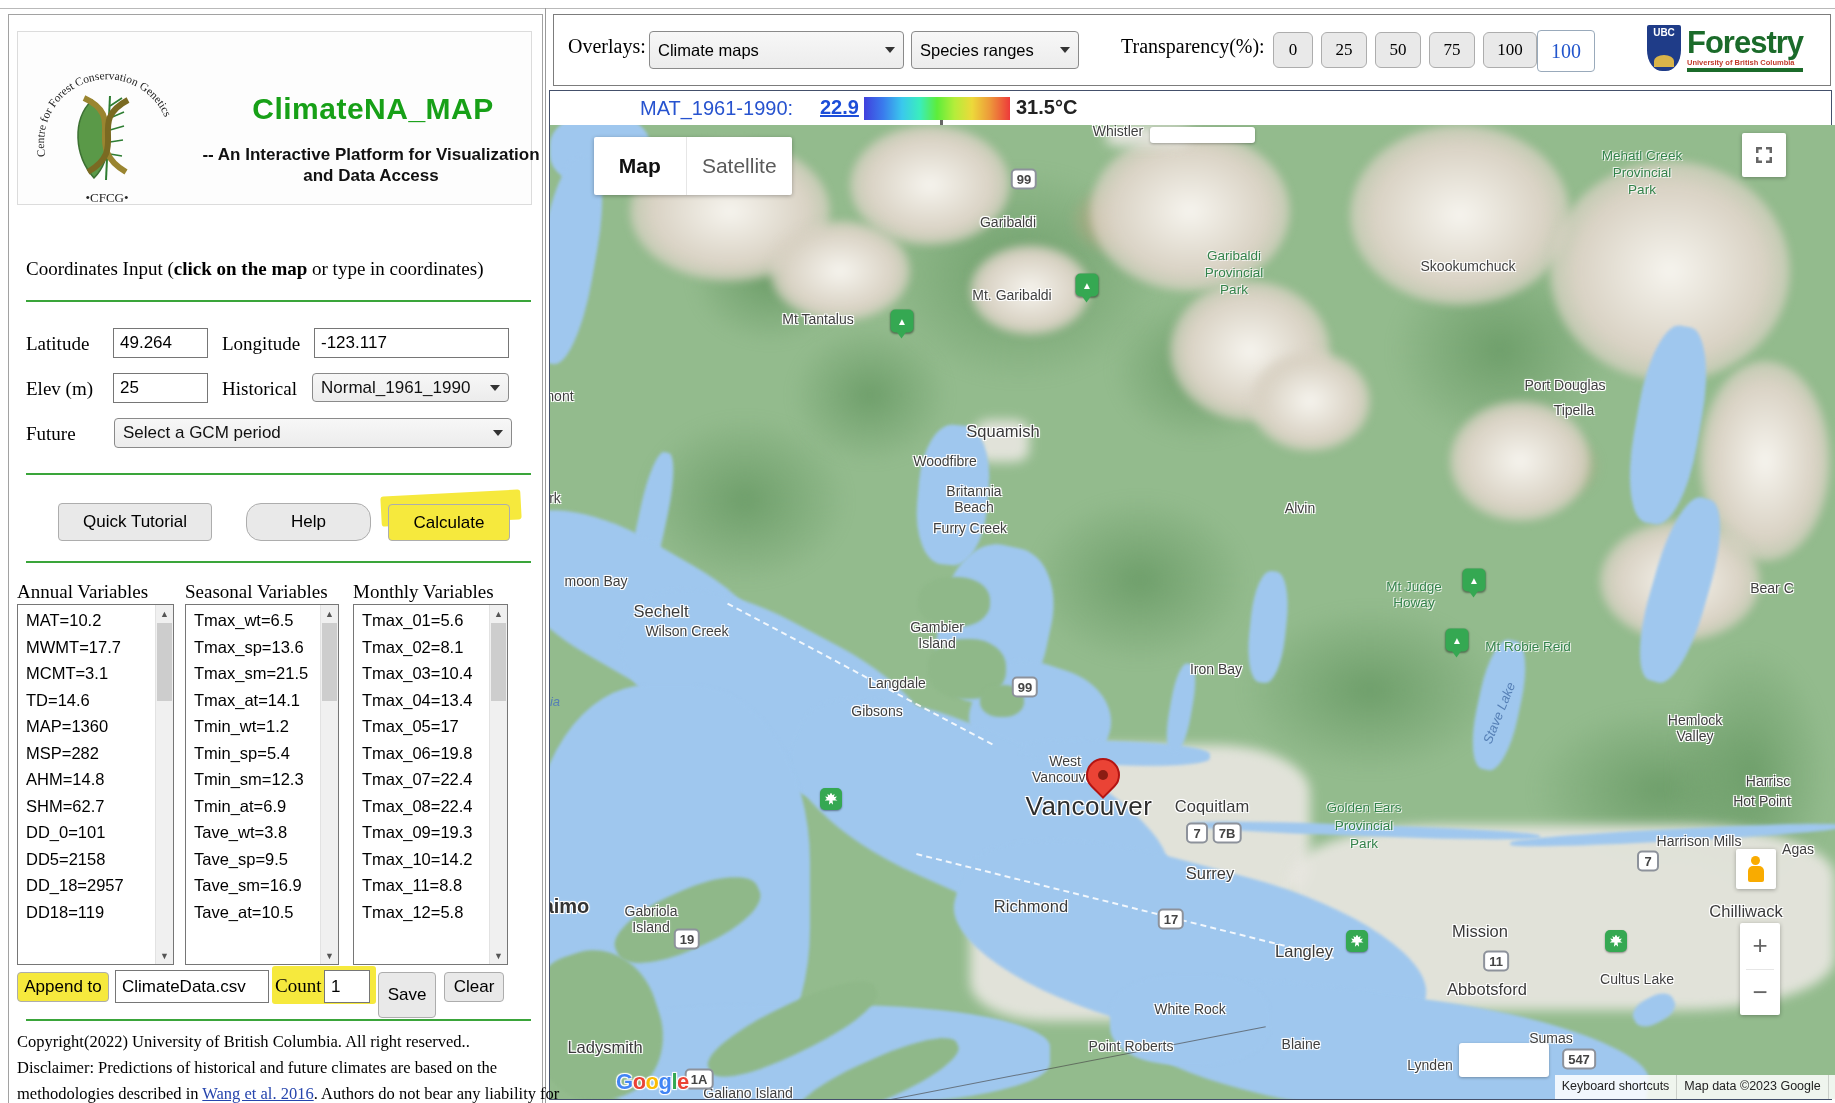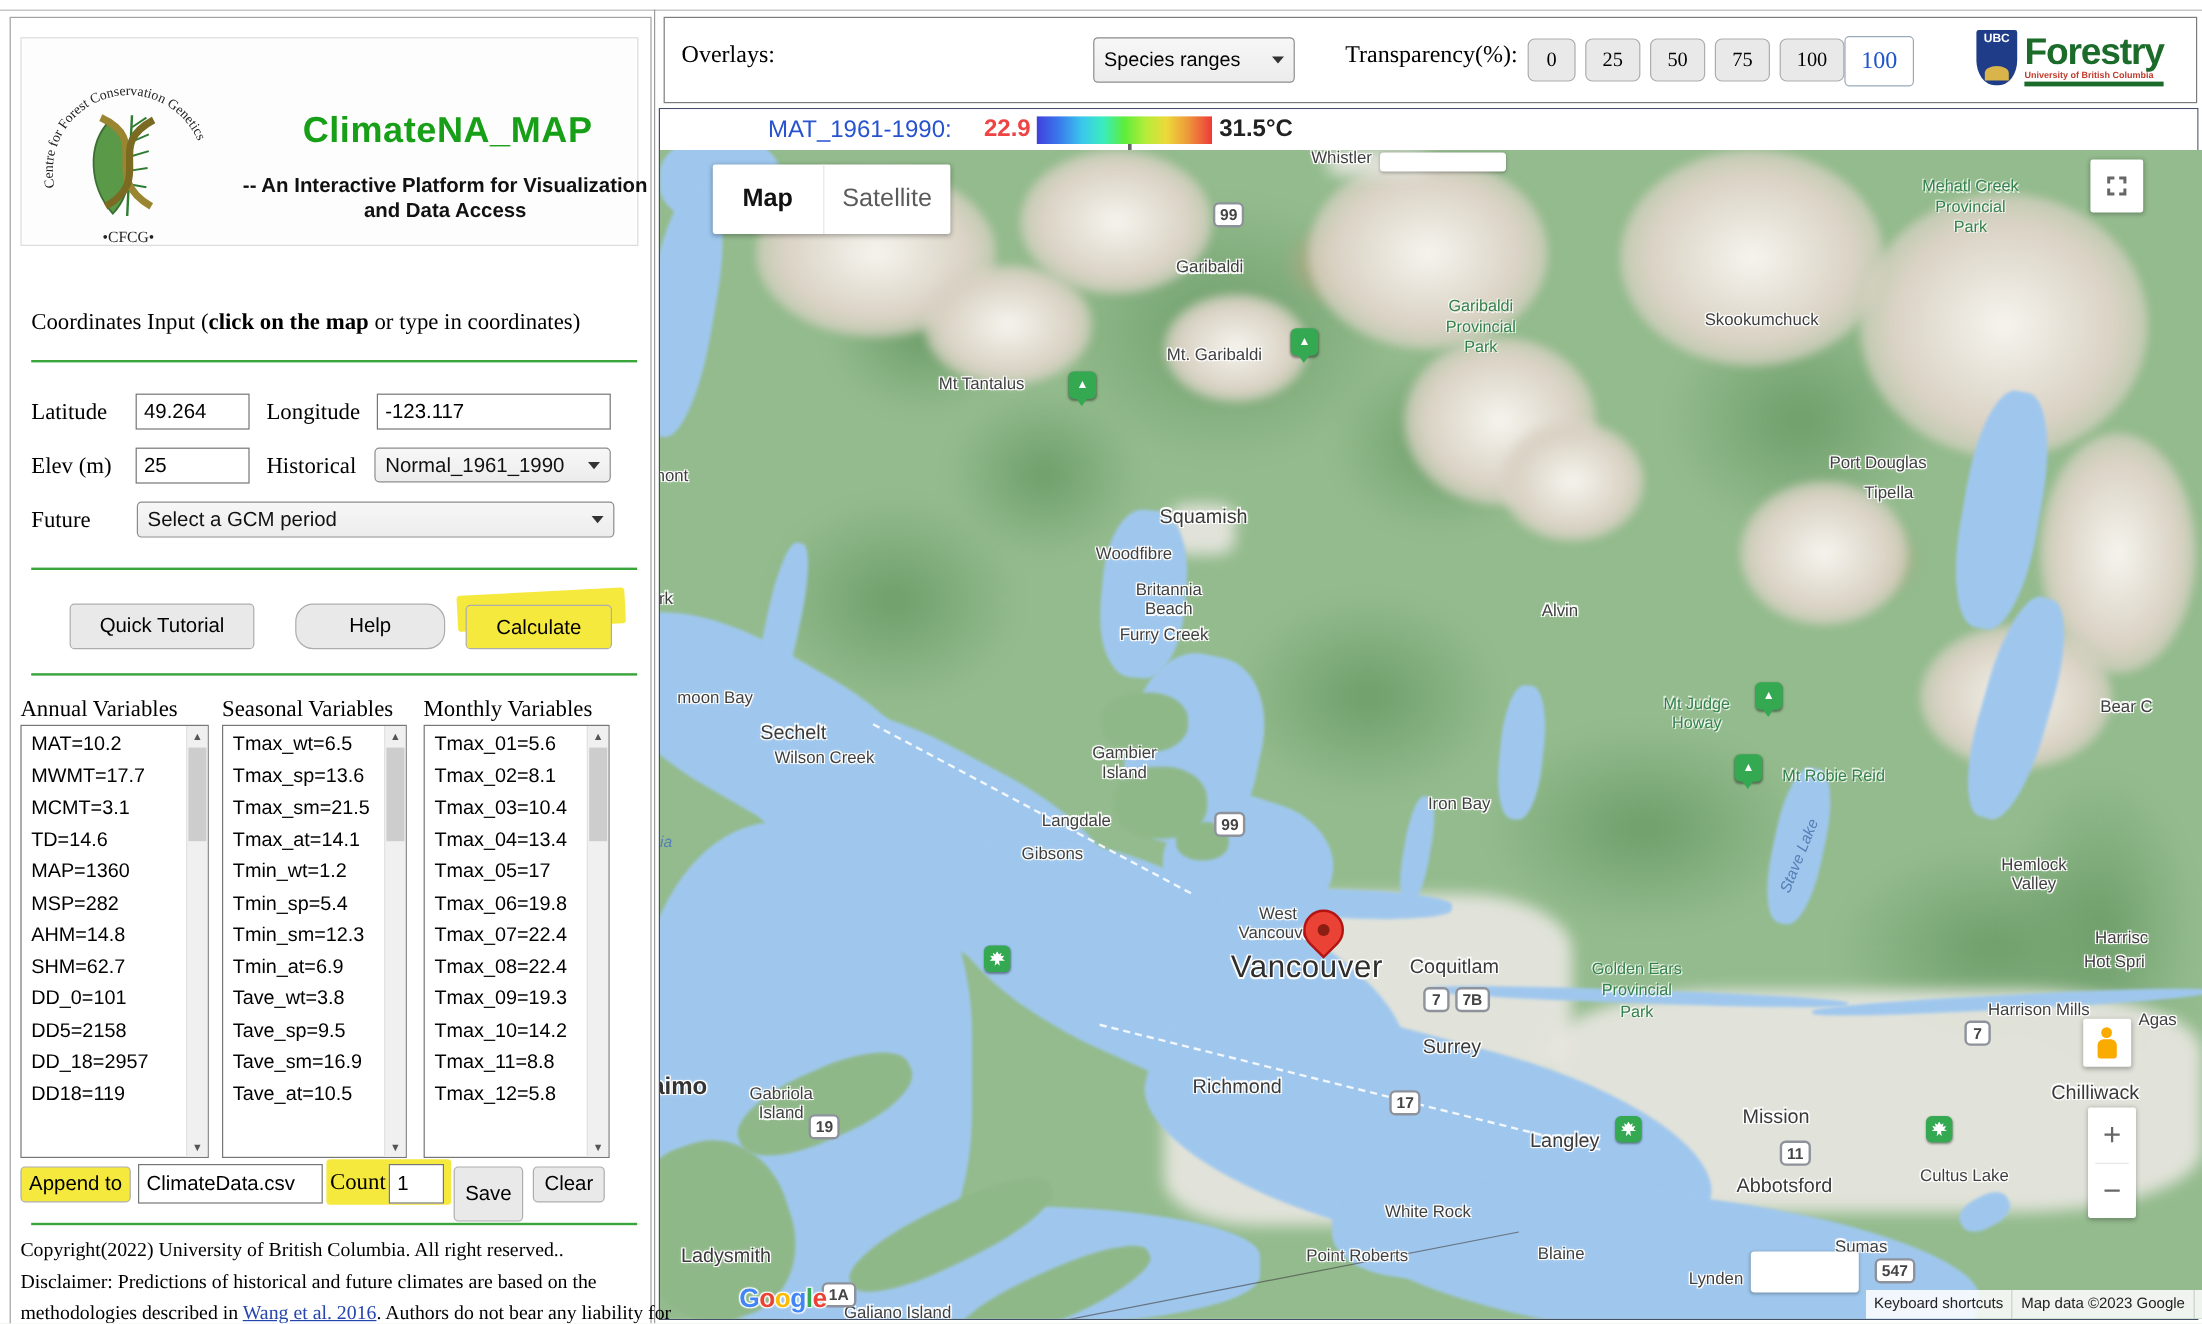--- a/index.html
+++ b/index.html
@@ -51,21 +51,21 @@
   .ubc-shield .ubc-txt{position:absolute;top:2px;width:100%;text-align:center;color:#fff;font-size:10px;font-weight:bold;}
   .ubc-shield .sun{position:absolute;bottom:4px;left:7px;width:20px;height:12px;background:#d9b44a;border-radius:50% 50% 0 0;}
   .forestry-word{font-size:31px;font-weight:bold;color:#1b6b2a;letter-spacing:-1px;}
   .forestry-sub{font-size:7.5px;font-weight:bold;color:#c03a2b;margin-top:-3px;}
   .forestry-bar{height:4px;background:#1b6b2a;margin-top:1px;}
 
   
   .map-panel{left:549px;top:90px;width:1283px;height:1010px;border:1px solid #44506b;background:#fff;box-sizing:border-box;z-index:4;}
   .legend-row{position:absolute;left:0;top:0;width:100%;height:34px;background:#fff;}
   .legend-label{position:absolute;left:90px;top:6px;font-size:20px;color:#2753cf;}
-  .legend-min{position:absolute;left:270px;top:5px;font-size:20px;font-weight:bold;color:#ef4444;}
+  .legend-min{position:absolute;left:270px;top:5px;font-size:20px;font-weight:bold;color:#1d4ed8;text-decoration:underline;}
   .legend-bar{position:absolute;left:314px;top:6px;width:146px;height:23px;
       background:linear-gradient(90deg,#4040dd 0%,#3a7bed 13%,#3ac8ed 26%,#3aedbe 38%,#5ded3a 50%,#b4ed3a 62%,#edd93a 74%,#ed9a3a 86%,#ed3a3a 100%);}
   .legend-tick{position:absolute;left:390px;top:29px;width:3px;height:7px;background:#666;}
   .legend-max{position:absolute;left:466px;top:5px;font-size:20px;font-weight:bold;color:#222;}
 
   .map{position:absolute;left:0;top:34px;width:1487px;height:974px;background:#93bb8d;overflow:hidden;}
   .terrain{position:absolute;}
   .t-g{background:radial-gradient(ellipse at center,#6f9f6b 0%,rgba(111,159,107,0) 70%);filter:blur(6px);border-radius:50%;}
   .t-s{background:radial-gradient(ellipse at center,#f6f4ee 0%,#d9d2c4 55%,rgba(217,210,196,0) 100%);filter:blur(4px);border-radius:50%;}
   .t-br{background:radial-gradient(ellipse at center,#c3a383 0%,rgba(195,163,131,0) 75%);filter:blur(5px);border-radius:50%;}
@@ -261,20 +261,24 @@
 
     <div class="abs footer-text serif" style="left:8px;top:1017px;">Copyright(2022) University of British Columbia. All right reserved..</div>
     <div class="abs footer-text serif" style="left:8px;top:1043px;">Disclaimer: Predictions of historical and future climates are based on the</div>
     <div class="abs footer-text serif" style="left:8px;top:1069px;">
       <span>methodologies described in </span><a class="flink">Wang et al. 2016</a><span>. Authors do not bear any liability for</span>
     </div>
   </aside>
 
   <section class="abs overlays-bar">
     <div class="abs ov-label serif" style="left:14px;top:20px;">Overlays:</div>
+    <div class="abs ov-select" style="left:95px;top:16px;width:255px;height:38px;">
+      <span>Climate maps</span>
+        <span class="chev"></span>
+    </div>
     <div class="abs ov-select" style="left:357px;top:16px;width:168px;height:38px;">
       <span>Species ranges</span>
         <span class="chev"></span>
     </div>
     <div class="abs ov-label serif" style="left:567px;top:20px;">Transparency(%):</div>
     <div class="abs" id="transparency-buttons" style="left:719px;top:17px;height:36px;display:flex;gap:8px;">
         <button class="tbtn" style="width: 40px; height: 36px;">0</button>
         <button class="tbtn" style="width: 46px; height: 36px;">25</button>
         <button class="tbtn" style="width: 46px; height: 36px;">50</button>
         <button class="tbtn" style="width: 46px; height: 36px;">75</button>
@@ -404,21 +408,21 @@
           <div class="mlabel k-town" style="left: 327px; top: 586px;">Gibsons</div>
           <div class="mlabel k-town" style="left: 1145px; top: 595px;">Hemlock</div>
           <div class="mlabel k-town" style="left: 1145px; top: 611px;">Valley</div>
           <div class="mlabel k-water" style="left: 5px; top: 576px;">ia</div>
           <div class="mlabel k-town" style="left: 515px; top: 636px;">West</div>
           <div class="mlabel k-town" style="left: 515px; top: 652px;">Vancouver</div>
           <div class="mlabel k-park" style="left: 814px; top: 682px;">Golden Ears</div>
           <div class="mlabel k-park" style="left: 814px; top: 700px;">Provincial</div>
           <div class="mlabel k-park" style="left: 814px; top: 718px;">Park</div>
           <div class="mlabel k-town" style="left: 1218px; top: 656px;">Harrisc</div>
-          <div class="mlabel k-town" style="left: 1212px; top: 676px;">Hot Spri</div>
+          <div class="mlabel k-town" style="left: 1212px; top: 676px;">Hot Point</div>
           <div class="mlabel k-metro" style="left: 539px; top: 681px;">Vancouver</div>
           <div class="mlabel k-city" style="left: 662px; top: 681px;">Coquitlam</div>
           <div class="mlabel k-town" style="left: 1149px; top: 716px;">Harrison Mills</div>
           <div class="mlabel k-town" style="left: 1248px; top: 724px;">Agas</div>
           <div class="mlabel k-city" style="left: 660px; top: 748px;">Surrey</div>
           <div class="mlabel k-city" style="left: 481px; top: 781px;">Richmond</div>
           <div class="mlabel k-big" style="left: 16px; top: 781px;">aimo</div>
           <div class="mlabel k-town" style="left: 101px; top: 786px;">Gabriola</div>
           <div class="mlabel k-town" style="left: 101px; top: 802px;">Island</div>
           <div class="mlabel k-city" style="left: 1196px; top: 786px; text-align: right;">Chilliwack</div>

